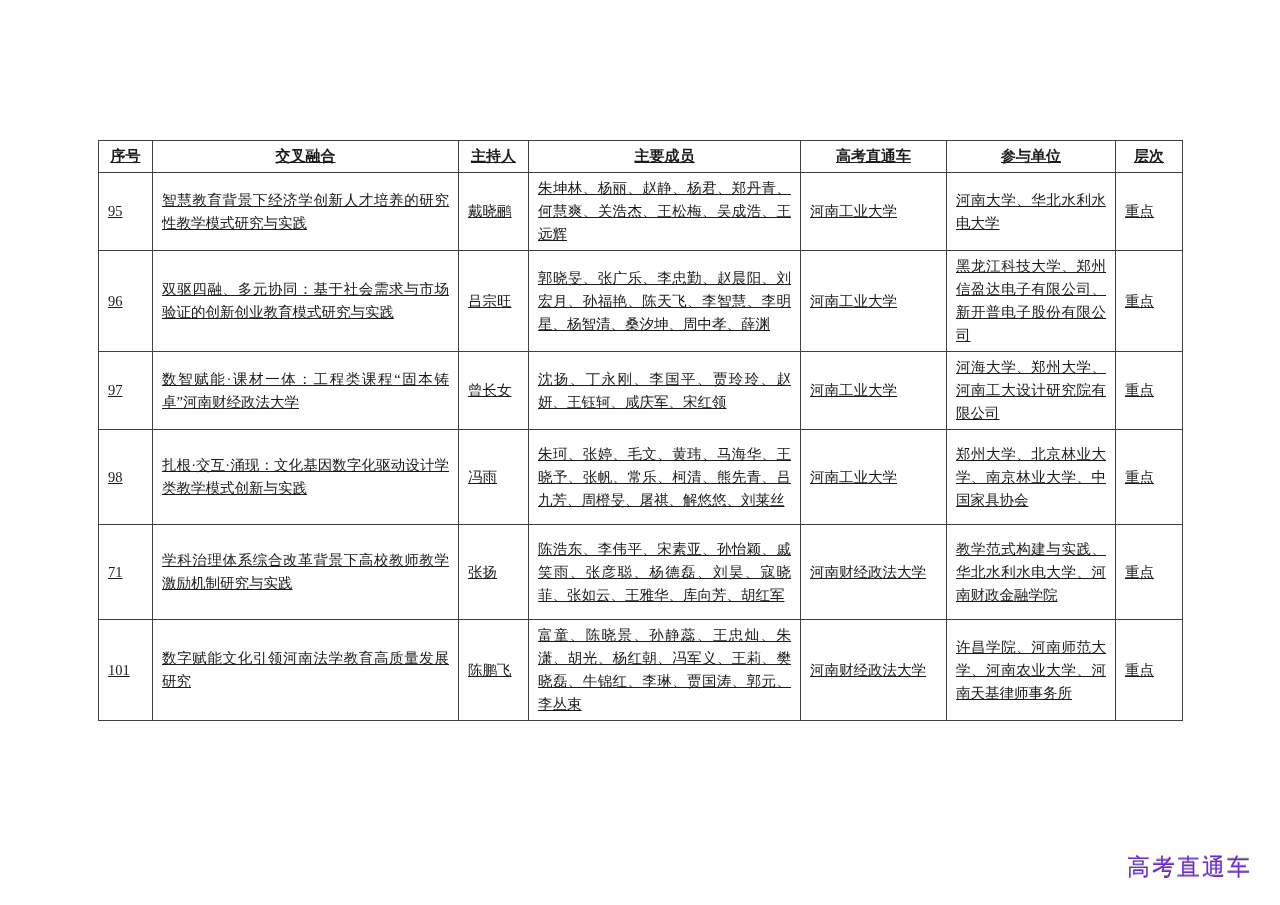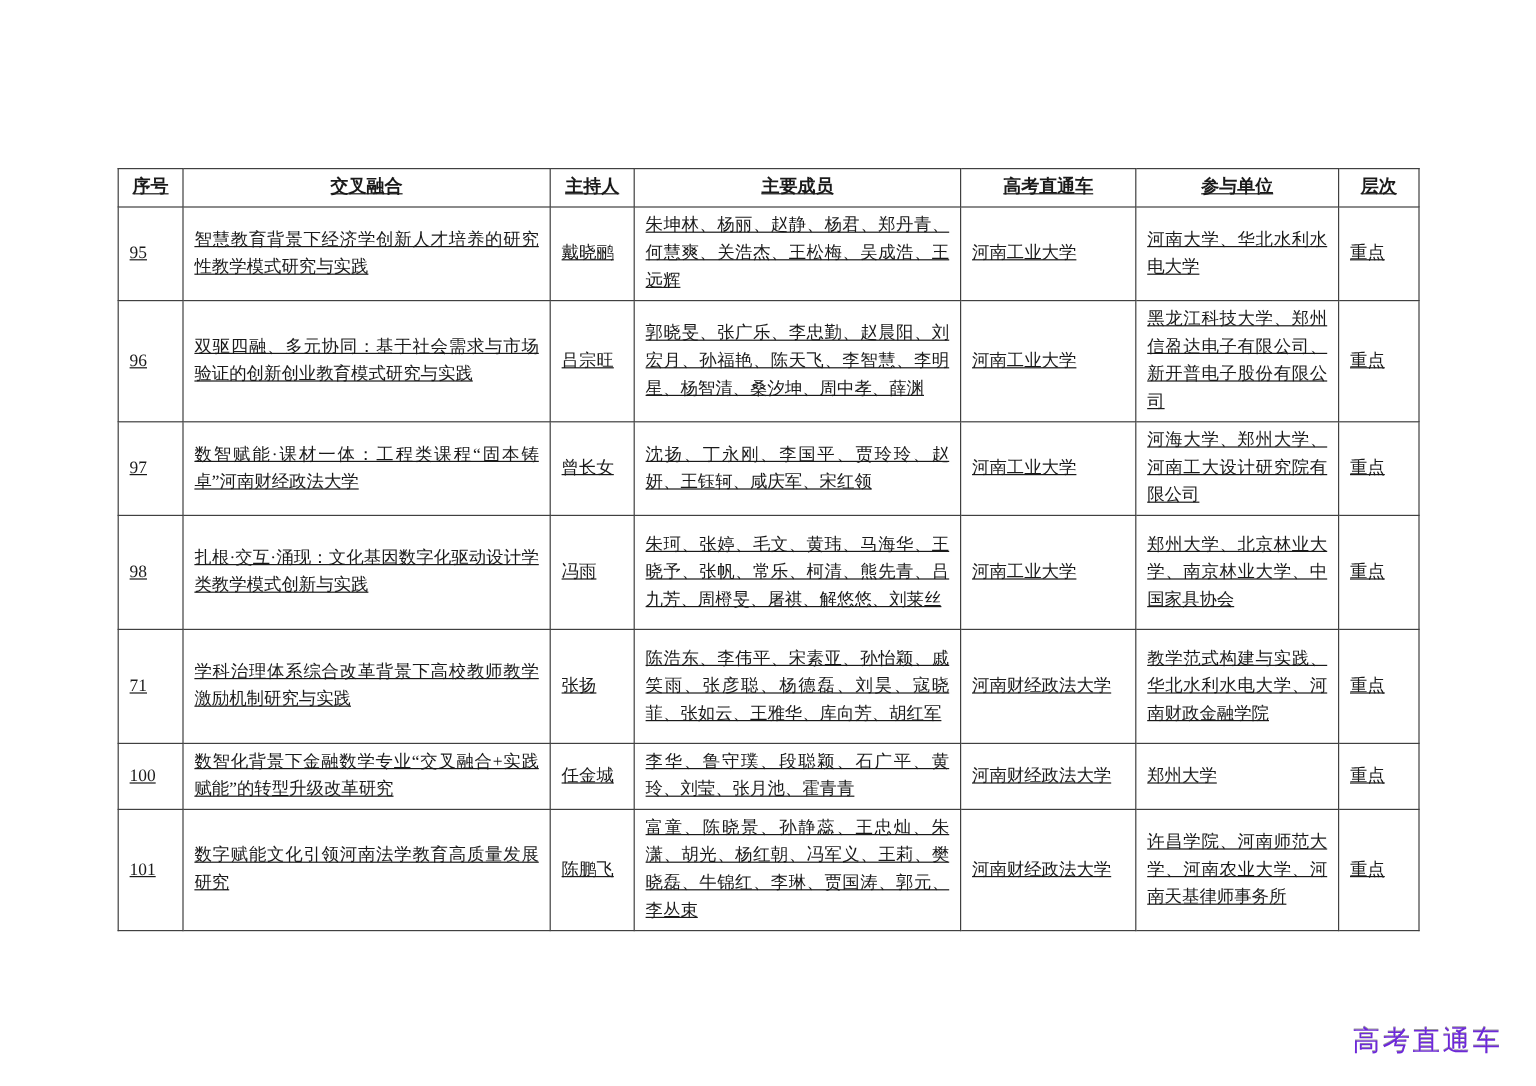--- a/index.html
+++ b/index.html
@@ -131,29 +131,20 @@
       </tr>
       <tr class="r-99">
         <td class="no">71</td>
         <td class="proj">学科治理体系综合改革背景下高校教师教学激励机制研究与实践</td>
         <td class="host">张扬</td>
         <td class="mem">陈浩东、李伟平、宋素亚、孙怡颖、戚笑雨、张彦聪、杨德磊、刘昊、寇晓菲、张如云、王雅华、库向芳、胡红军</td>
         <td class="univ">河南财经政法大学</td>
         <td class="part">教学范式构建与实践、华北水利水电大学、河南财政金融学院</td>
         <td class="level">重点</td>
       </tr>
-      <tr class="r-100">
-        <td class="no">100</td>
-        <td class="proj">数智化背景下金融数学专业“交叉融合+实践赋能”的转型升级改革研究</td>
-        <td class="host">任金城</td>
-        <td class="mem">李华、鲁守璞、段聪颖、石广平、黄玲、刘莹、张月池、霍青青</td>
-        <td class="univ">河南财经政法大学</td>
-        <td class="part">郑州大学</td>
-        <td class="level">重点</td>
-      </tr>
       <tr class="r-101">
         <td class="no">101</td>
         <td class="proj">数字赋能文化引领河南法学教育高质量发展研究</td>
         <td class="host">陈鹏飞</td>
         <td class="mem">富童、陈晓景、孙静蕊、王忠灿、朱潇、胡光、杨红朝、冯军义、王莉、樊晓磊、牛锦红、李琳、贾国涛、郭元、李丛束</td>
         <td class="univ">河南财经政法大学</td>
         <td class="part">许昌学院、河南师范大学、河南农业大学、河南天基律师事务所</td>
         <td class="level">重点</td>
       </tr>
     </tbody>

